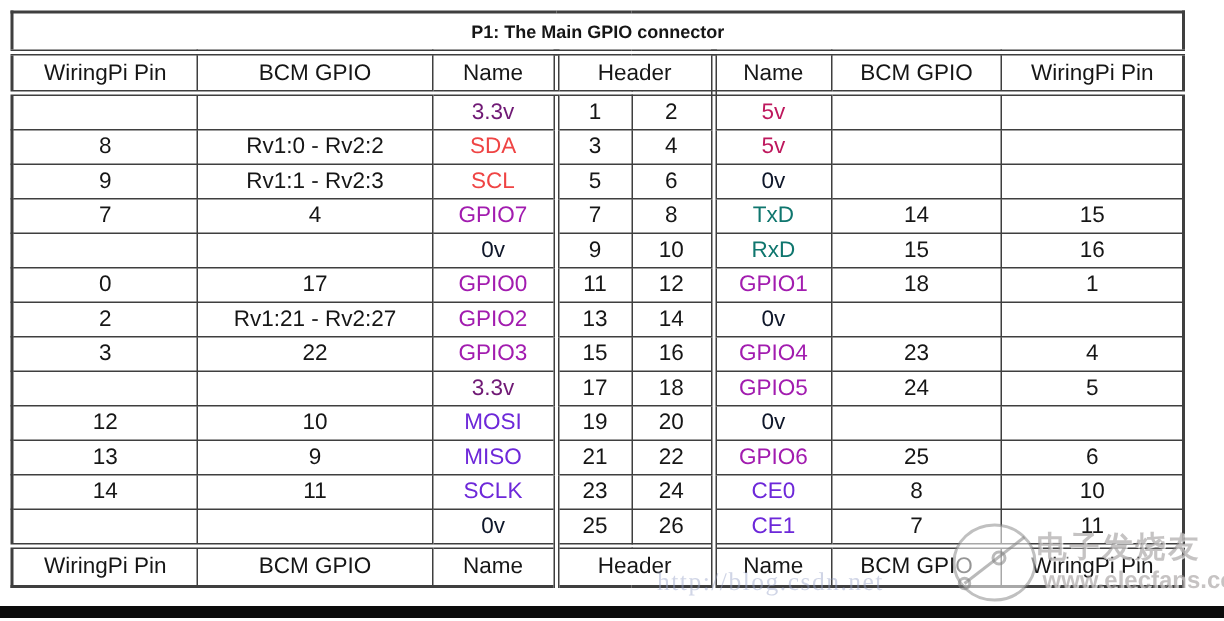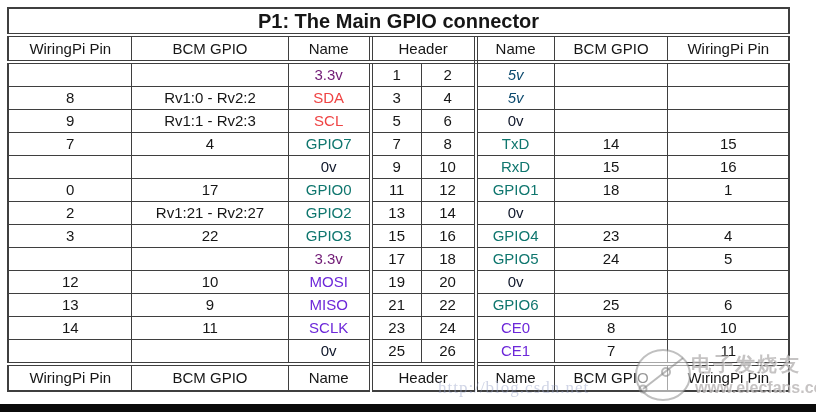--- a/index.html
+++ b/index.html
@@ -13,33 +13,33 @@
     border:2px solid #3f3f3f;
     font-size:15px;
   }
   .gpio-table th,.gpio-table td{
     border:1px solid #3f3f3f;
     text-align:center;vertical-align:middle;
     padding:0 4px;height:22px;line-height:22px;
     font-weight:normal;white-space:nowrap;overflow:hidden;
   }
   .row-title th{
-    font-weight:bold;font-size:20px;height:24px;line-height:24px;
+    font-weight:bold;font-size:12px;height:24px;line-height:24px;
     border-bottom:4px double #3f3f3f;
   }
   .row-head th{border-bottom:4px double #3f3f3f;height:23px;}
   .row-foot th{border-top:4px double #3f3f3f;height:24px;}
   .vdl{border-left:4px double #3f3f3f !important;}
   .vdr{border-right:4px double #3f3f3f !important;}
   
   .c-red{color:#701a75;}
-  .c-maroon{color:#0c4a6e;font-style:italic;}
+  .c-maroon{color:#be185d;}
   .c-black{color:#0f172a;}
   .c-cyan{color:#ef4444;}
-  .c-green{color:#0f766e;border-radius:11px;}
+  .c-green{color:#a21caf;border-radius:11px;}
   .c-yellow{color:#0f766e;}
   .c-teal{color:#6d28d9;}
   
   .bottom-bar{
     position:absolute;left:0;top:404px;width:816px;height:8px;
     background:#0b0b0b;
   }
   
   .wm-url{
     position:absolute;left:438px;top:378px;width:340px;

